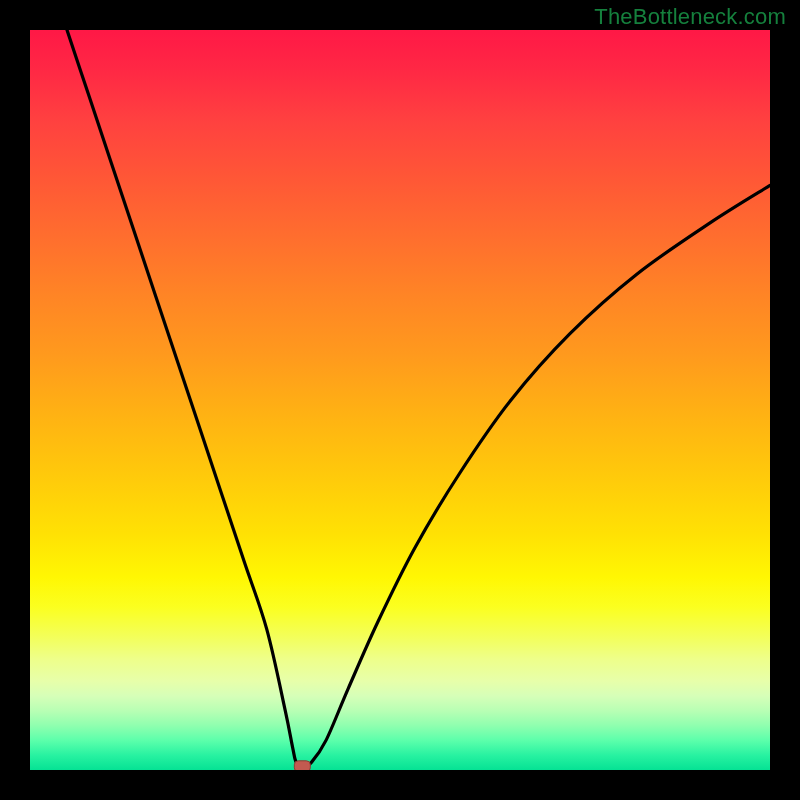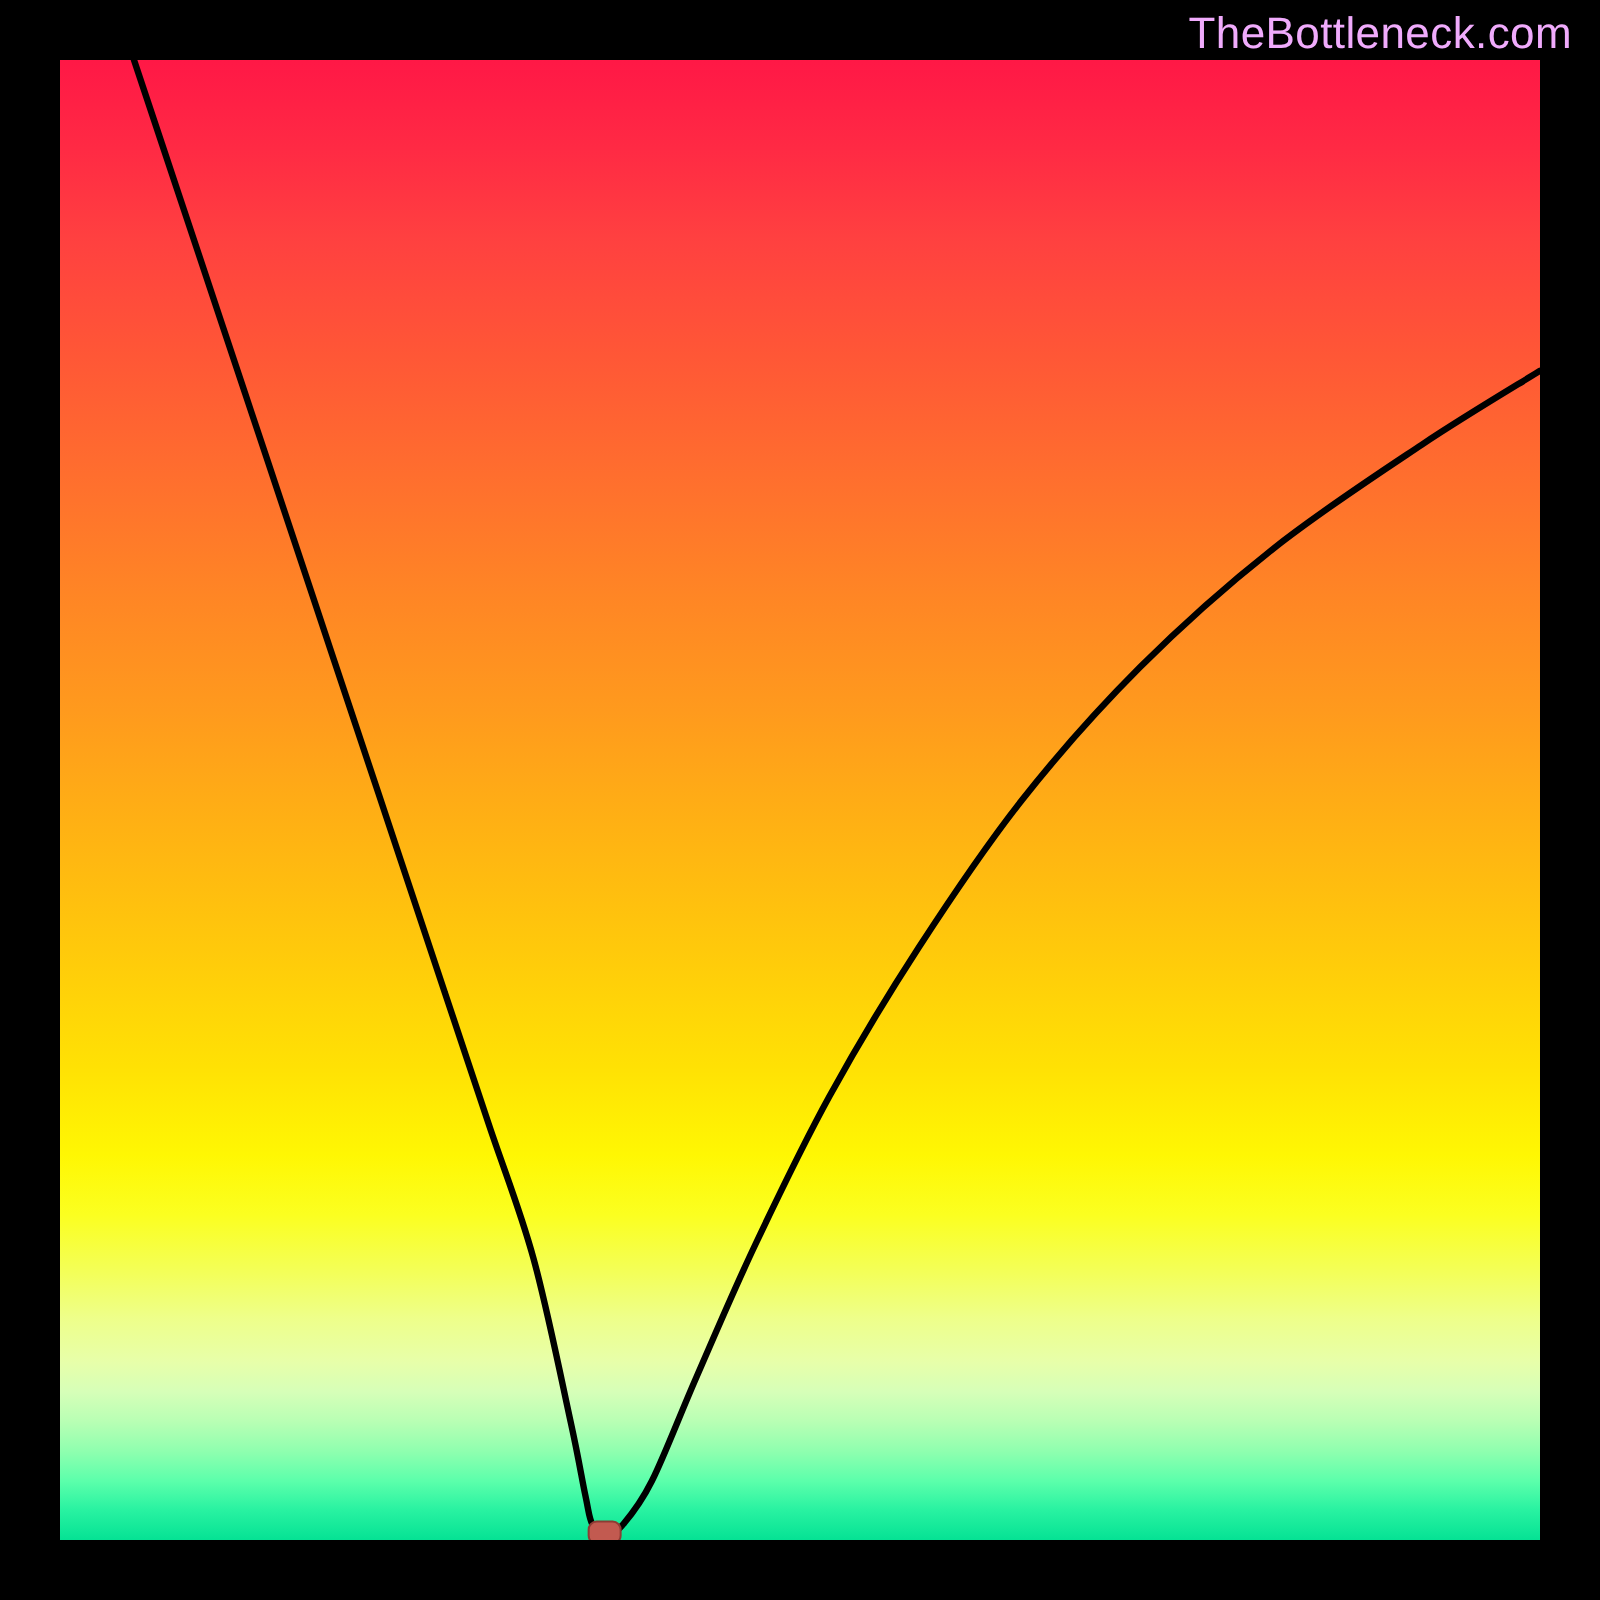--- a/index.html
+++ b/index.html
@@ -58,21 +58,21 @@
   .curve-svg {
     position: absolute;
     inset: 0;
     width: 740px;
     height: 740px;
   }
   .watermark {
     position: absolute;
     top: 4px;
     right: 14px;
-    color: #f0abfc;
+    color: #15803d;
     font-size: 22px;
     font-weight: 500;
     letter-spacing: 0.2px;
   }
 </style>
 </head>
 <body>
 
 <div class="frame">
 

